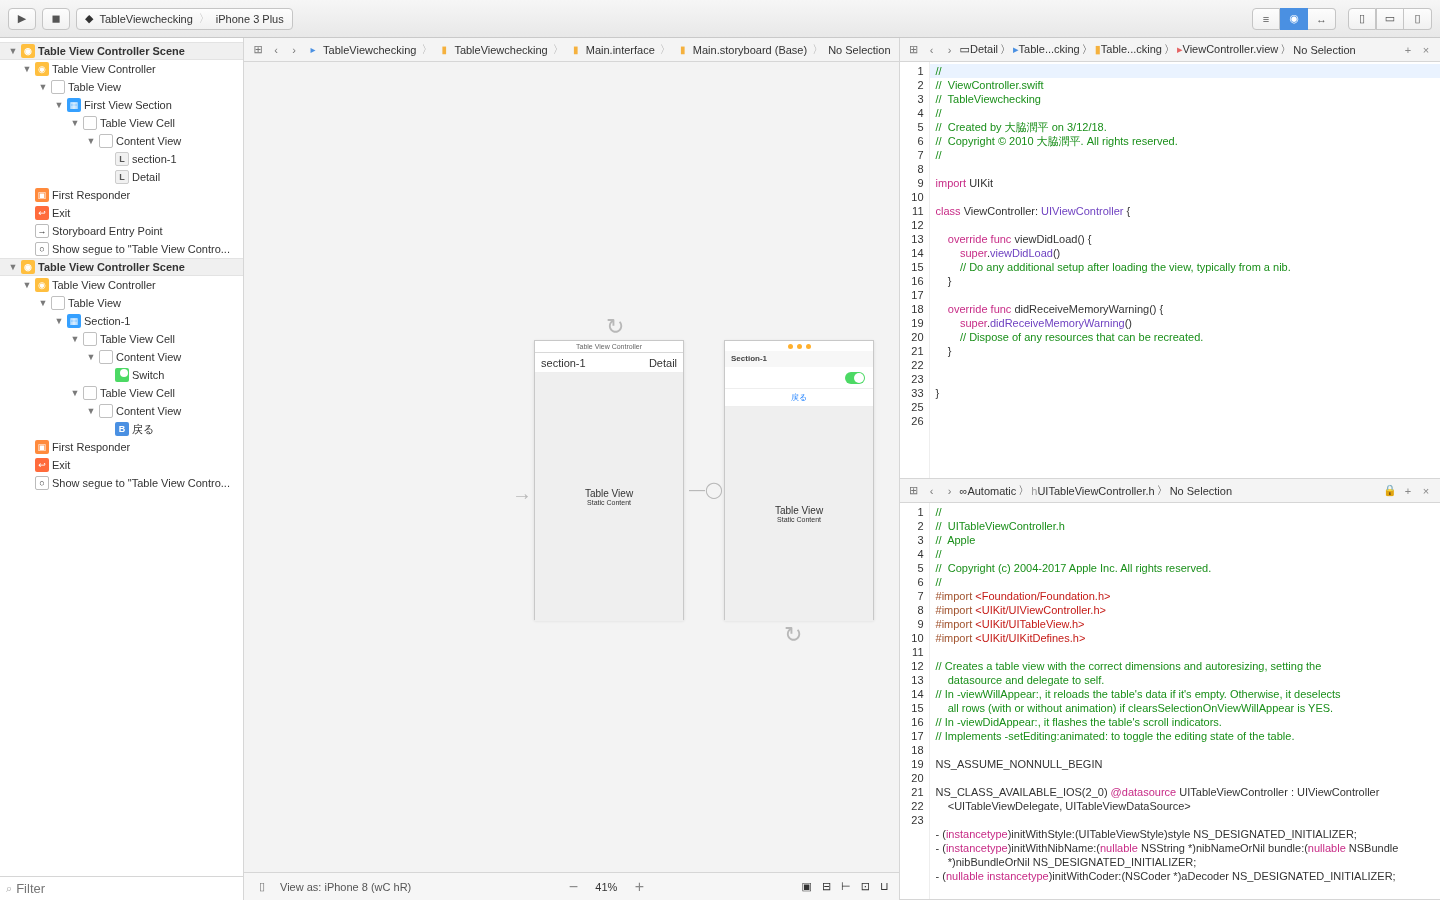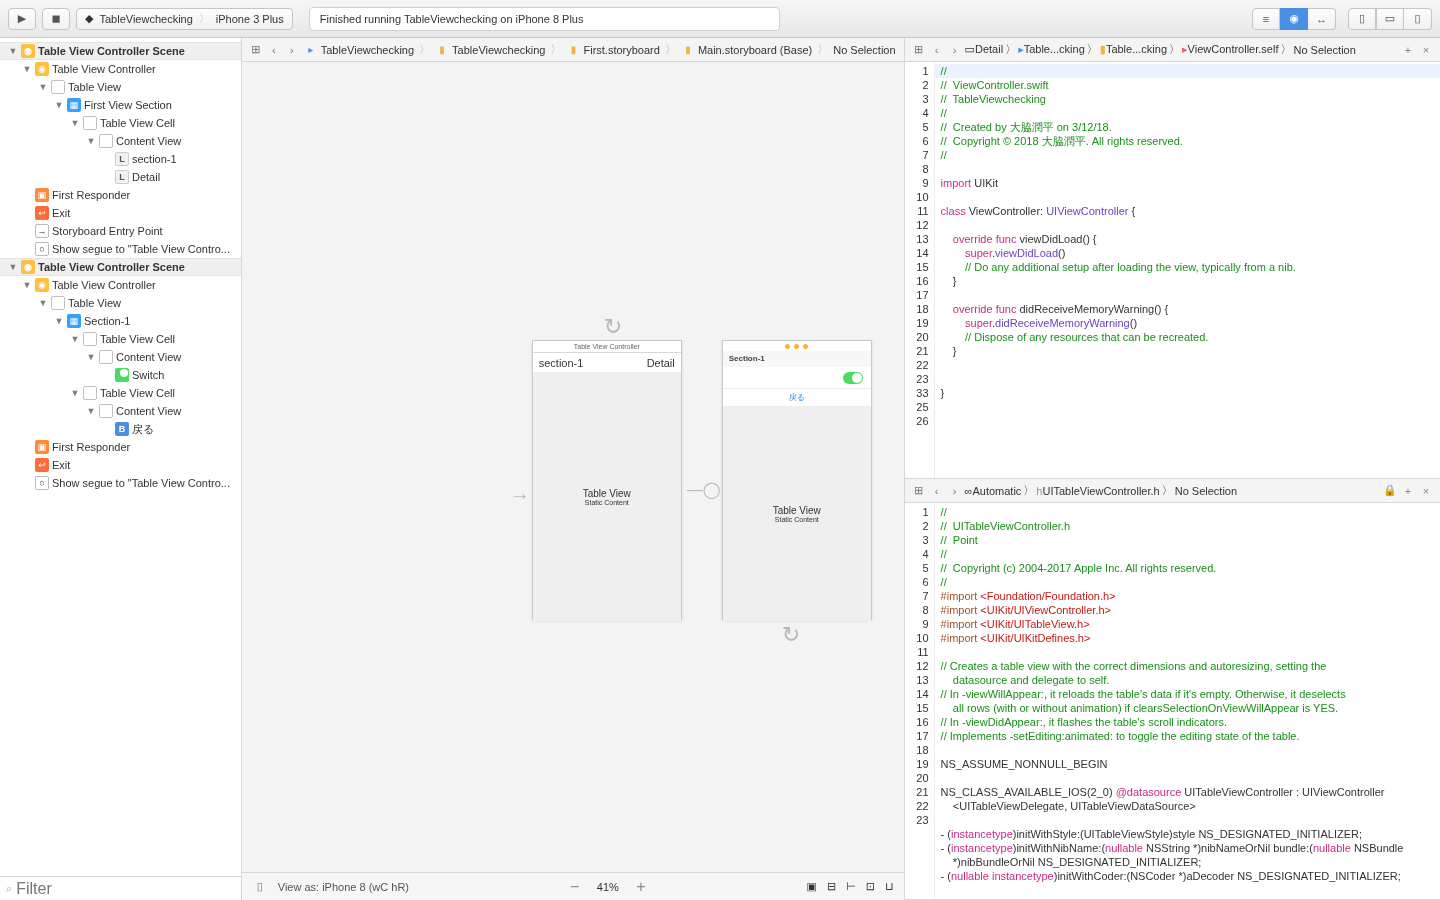--- a/index.html
+++ b/index.html
@@ -32,21 +32,21 @@
 .i-section{background:#35a0ff;color:#fff}
 .i-label{background:#f1f1f1;border:1px solid #ccc;color:#555;font-weight:bold}
 .i-switch{background:#4cd964;border-radius:7px;width:16px;height:10px;position:relative}
 .i-switch:after{content:"";position:absolute;right:1px;top:1px;width:8px;height:8px;background:#fff;border-radius:50%}
 .i-button{background:#4a90e2;color:#fff;font-weight:bold}
 .i-resp{background:#ff8a3c;color:#fff;border-radius:50%}
 .i-exit{background:#ff6b3c;color:#fff}
 .i-entry{border:1px solid #bbb;border-radius:50%}
 .i-segue{border:1px solid #bbb;border-radius:50%}
 .filter{height:24px;border-top:1px solid #d6d6d6;display:flex;align-items:center;padding:0 6px;gap:4px}
-.filter input{flex:1;border:none;outline:none;font-size:16px;background:transparent}
+.filter input{flex:1;border:none;outline:none;font-size:13px;background:transparent}
 .editor{flex:1;display:flex;flex-direction:column;background:#f3f3f3;border-right:1px solid #d6d6d6}
 .canvas{flex:1;position:relative;overflow:hidden}
 .device{position:absolute;background:#fff;border:1px solid #c8c8c8;box-shadow:0 1px 3px rgba(0,0,0,0.1)}
 .dev1{left:290px;top:278px;width:150px;height:280px}
 .dev1 .topbar{height:12px;border-bottom:1px solid #d8d8d8;font-size:7px;text-align:center;line-height:12px;color:#666}
 .dev1 .secrow{height:20px;border-bottom:1px solid #eee;display:flex;justify-content:space-between;align-items:center;padding:0 6px;font-size:8px;color:#444}
 .dev1 .body{flex:1;background:#efefef;display:flex;flex-direction:column;align-items:center;justify-content:center;height:248px;color:#bbb}
 .dev2{left:480px;top:278px;width:150px;height:280px}
 .dev2 .topbar{height:10px;display:flex;justify-content:center;gap:4px;align-items:center}
 .dev2 .dot{width:5px;height:5px;border-radius:50%}
@@ -82,23 +82,20 @@
 
 <div class="toolbar">
   <div class="tb-btn">▶</div>
   <div class="tb-btn">◼</div>
   <div class="scheme">
     <span class="ico">◆</span>
     <span>TableViewchecking</span>
     <span class="sep">〉</span>
     <span>iPhone 3 Plus</span>
   </div>
-  <div class="status">
-    <span>Finished running TableViewchecking on iPhone 8 Plus</span>
-  </div>
   <div class="spacer"></div>
   <div class="tb-grp">
     <div class="tb-btn">≡</div>
     <div class="tb-btn" style="background:#4a90e2;color:#fff;border-color:#4a90e2">◉</div>
     <div class="tb-btn">↔</div>
   </div>
   <div class="tb-grp" style="margin-left:6px">
     <div class="tb-btn">▯</div>
     <div class="tb-btn">▭</div>
     <div class="tb-btn">▯</div>
@@ -252,21 +249,21 @@
           <span>TableViewchecking</span>
         </div>
         <span class="ch">〉</span>
       <div class="jb">
           <span class="ico" style="color:#f5b13d">▮</span>
           <span>TableViewchecking</span>
         </div>
         <span class="ch">〉</span>
       <div class="jb">
           <span class="ico" style="color:#f5b13d">▮</span>
-          <span>First.storyboard</span>
+          <span>Main.interface</span>
         </div>
         <span class="ch">〉</span>
       <div class="jb">
           <span class="ico" style="color:#f5b13d">▮</span>
           <span>Main.storyboard (Base)</span>
         </div>
         <span class="ch">〉</span>
       <div class="jb">
           <span>No Selection</span>
         </div>
@@ -327,21 +324,21 @@
       <div class="code-jb">
         <div class="jb-nav">⊞</div>
         <div class="jb-nav">‹</div>
         <div class="jb-nav">›</div>
         <div class="jb"><span class="ico">▭</span><span>Detail</span></div>
           <span class="ch">〉</span>
         <div class="jb"><span class="ico" style="color:#4a90e2">▸</span><span>Table...cking</span></div>
           <span class="ch">〉</span>
         <div class="jb"><span class="ico" style="color:#f5b13d">▮</span><span>Table...cking</span></div>
           <span class="ch">〉</span>
-        <div class="jb"><span class="ico" style="color:#e56363">▸</span><span>ViewController.self</span></div>
+        <div class="jb"><span class="ico" style="color:#e56363">▸</span><span>ViewController.view</span></div>
           <span class="ch">〉</span>
         <div class="jb"><span>No Selection</span></div>
         <div class="sp"></div>
         <div class="cbtn">+</div>
         <div class="cbtn">×</div>
       </div>
       <div class="code">
         <div class="gutter" id="gutter-top">
             <div>1</div>
             <div>2</div>
@@ -367,21 +364,21 @@
             <div>22</div>
             <div>23</div>
             <div>33</div>
             <div>25</div>
             <div>26</div>
           </div>
         <div class="lines"><span class="hl"><span class="c">//</span></span><span class="c">//  ViewController.swift</span>
 <span class="c">//  TableViewchecking</span>
 <span class="c">//</span>
 <span class="c">//  Created by 大脇潤平 on 3/12/18.</span>
-<span class="c">//  Copyright © 2018 大脇潤平. All rights reserved.</span>
+<span class="c">//  Copyright © 2010 大脇潤平. All rights reserved.</span>
 <span class="c">//</span>
 
 <span class="k">import</span> UIKit
 
 <span class="k">class</span> ViewController: <span class="t">UIViewController</span> {
 
     <span class="k">override</span> <span class="k">func</span> viewDidLoad() {
         <span class="k">super</span>.<span class="t">viewDidLoad</span>()
         <span class="c">// Do any additional setup after loading the view, typically from a nib.</span>
     }
@@ -433,21 +430,21 @@
             <div>17</div>
             <div>18</div>
             <div>19</div>
             <div>20</div>
             <div>21</div>
             <div>22</div>
             <div>23</div>
           </div>
         <div class="lines"><span class="c">//</span>
 <span class="c">//  UITableViewController.h</span>
-<span class="c">//  Point</span>
+<span class="c">//  Apple</span>
 <span class="c">//</span>
 <span class="c">//  Copyright (c) 2004-2017 Apple Inc. All rights reserved.</span>
 <span class="c">//</span>
 <span class="p">#import</span> <span class="s">&lt;Foundation/Foundation.h&gt;</span>
 <span class="p">#import</span> <span class="s">&lt;UIKit/UIViewController.h&gt;</span>
 <span class="p">#import</span> <span class="s">&lt;UIKit/UITableView.h&gt;</span>
 <span class="p">#import</span> <span class="s">&lt;UIKit/UIKitDefines.h&gt;</span>
 
 <span class="c">// Creates a table view with the correct dimensions and autoresizing, setting the
     datasource and delegate to self.</span>

